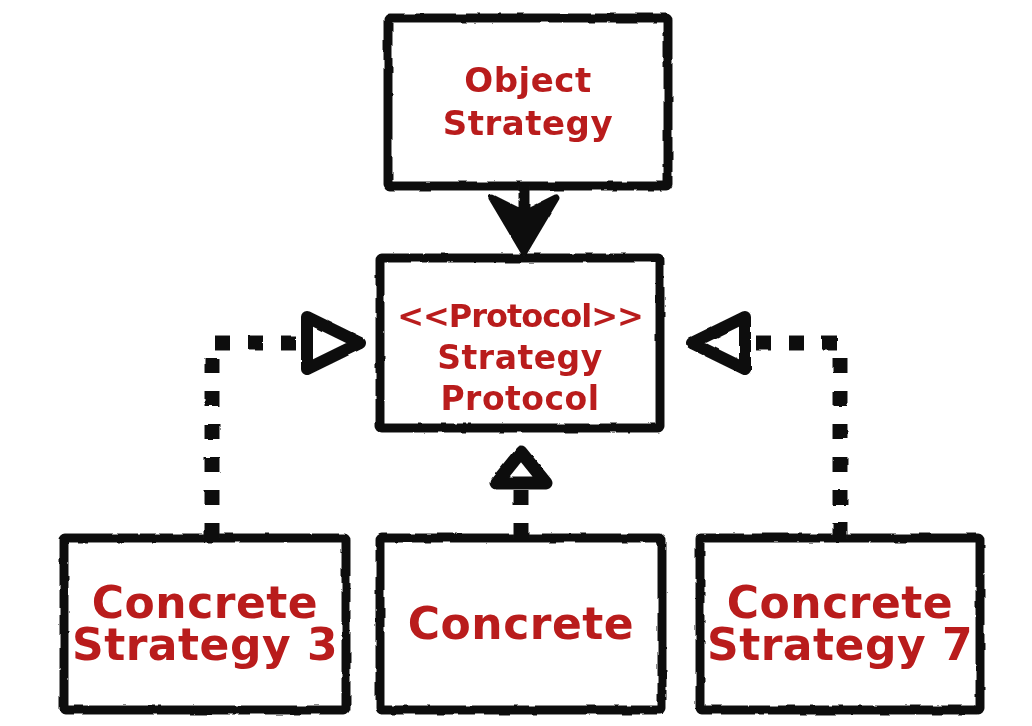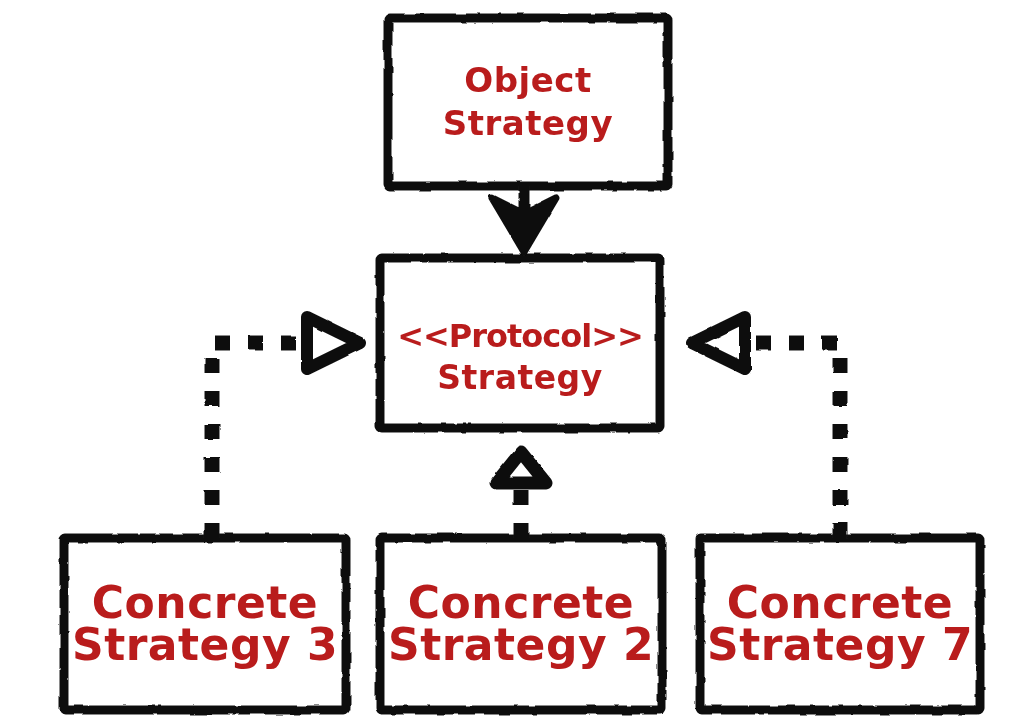--- a/index.html
+++ b/index.html
@@ -96,30 +96,30 @@
   </svg>
 
   <div class="node-label lbl-top" style="left:388px; top:18px; width:280px; height:168px;">
     <span class="line">Object</span>
     <span class="line">Strategy</span>
   </div>
 
   <div class="node-label lbl-proto" style="left:380px; top:272px; width:280px; height:170px;">
     <span class="line stereo">&lt;&lt;Protocol&gt;&gt;</span>
     <span class="line">Strategy</span>
+    <span class="line">Protocol</span>
   </div>
 
   <div class="node-label lbl-concrete" style="left:64px; top:538px; width:282px; height:172px;">
     <span class="line">Concrete</span>
     <span class="line">Strategy 3</span>
   </div>
 
   <div class="node-label lbl-concrete" style="left:380px; top:538px; width:282px; height:172px;">
     <span class="line">Concrete</span>
-    <span class="line">Strategy 2</span>
   </div>
 
   <div class="node-label lbl-concrete" style="left:700px; top:538px; width:280px; height:172px;">
     <span class="line">Concrete</span>
     <span class="line">Strategy 7</span>
   </div>
 
 </div>
 
 </body></html>

